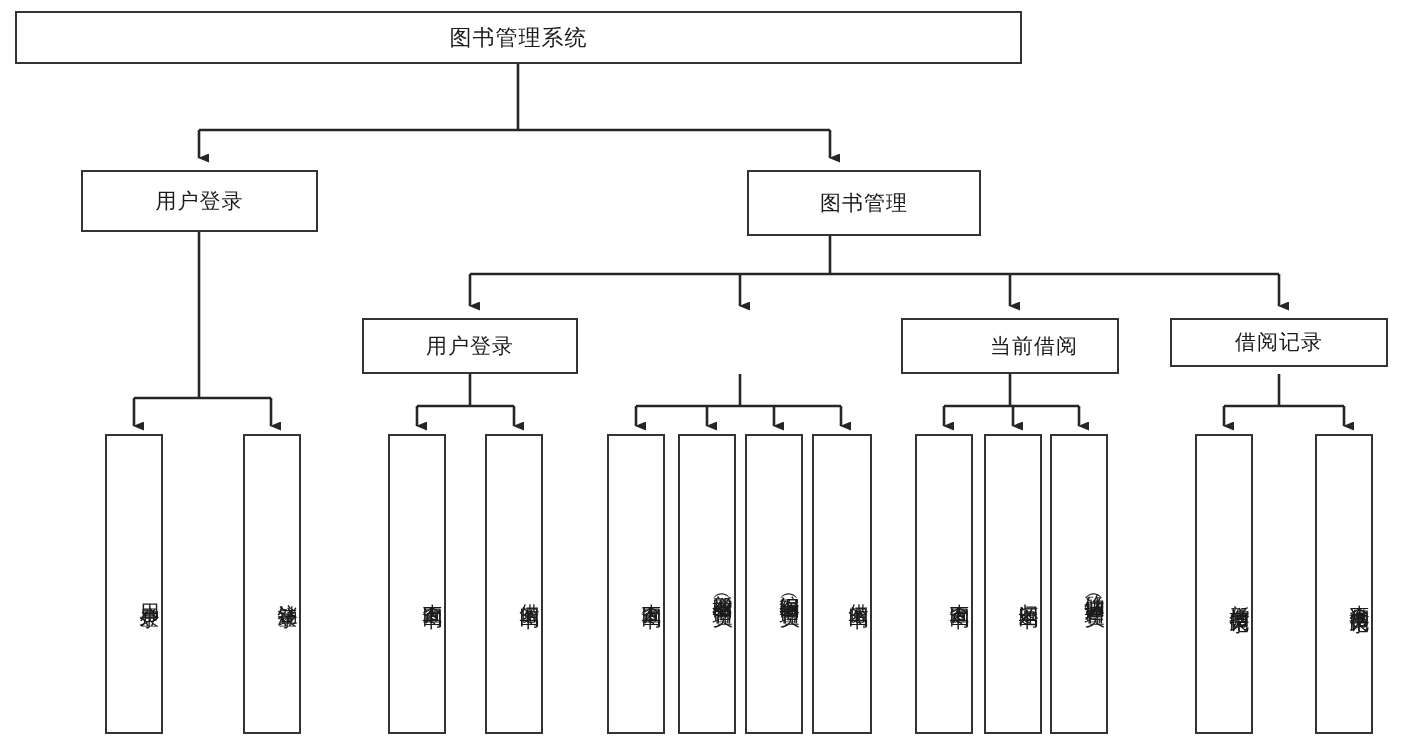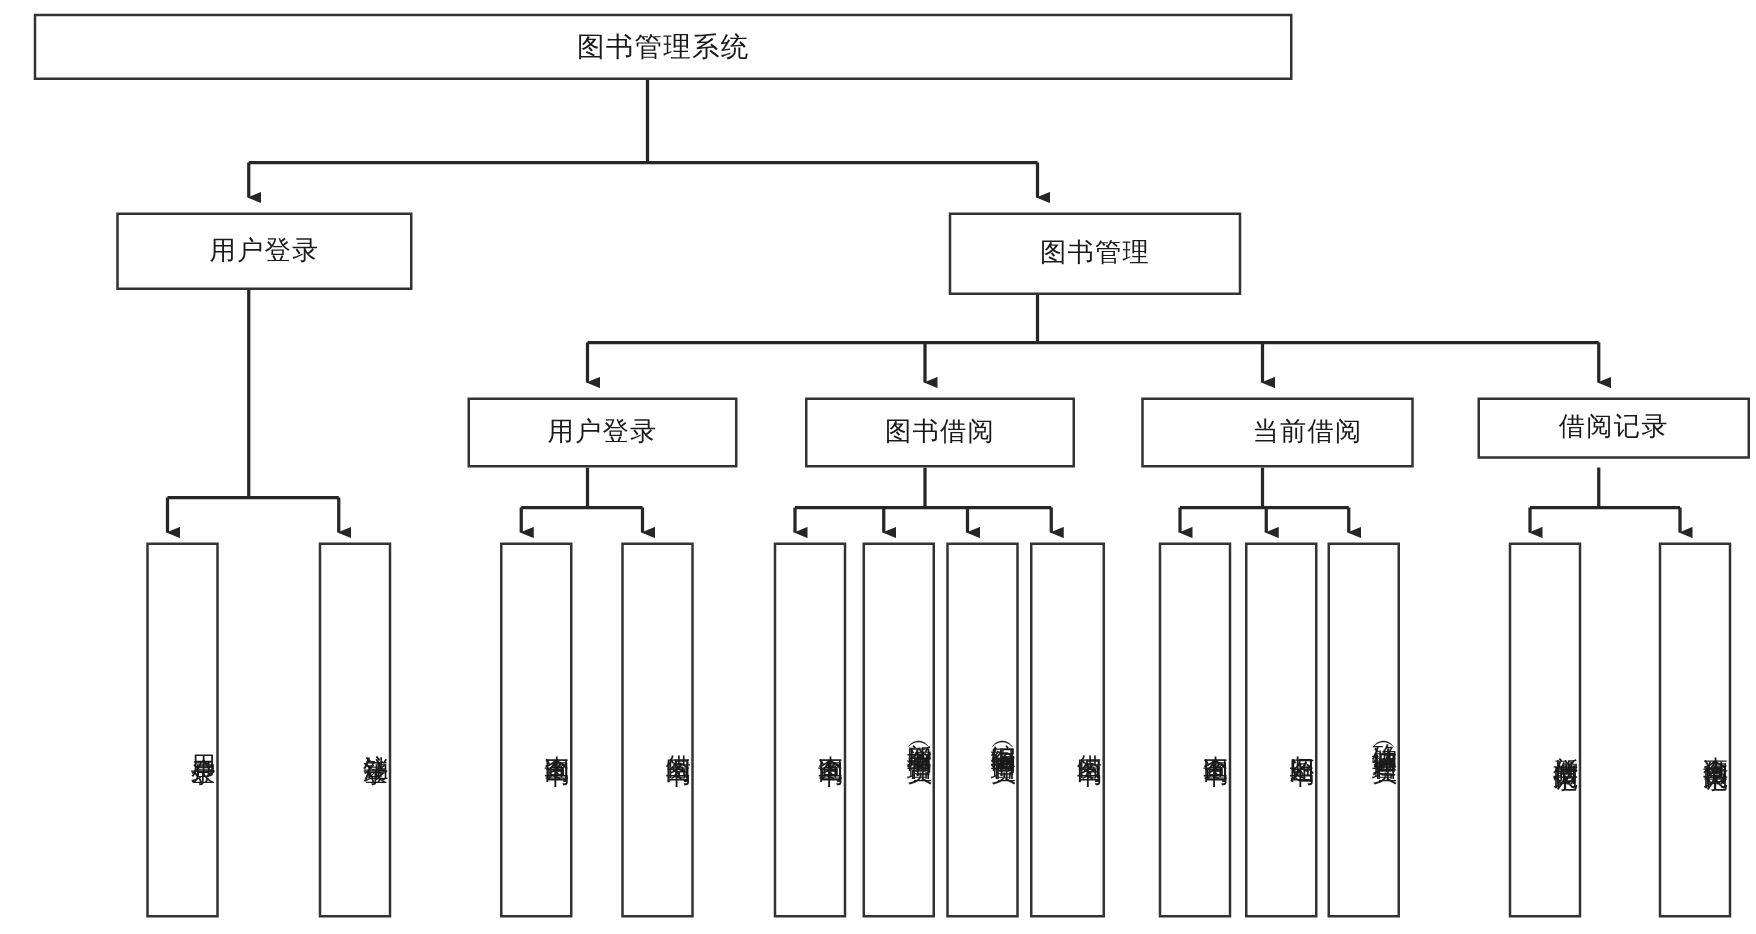--- a/index.html
+++ b/index.html
@@ -31,21 +31,20 @@
     border: 2px solid #333333;
     background: #ffffff;
     display: flex;
     align-items: center;
     justify-content: center;
     color: #1a1a1a;
     font-size: 21px;
     line-height: 1.25;
     letter-spacing: 1px;
     text-align: center;
-    margin-left: 12px;
   }
   .node.root {
     font-size: 22px;
   }
   .node.vert {
     writing-mode: vertical-rl;
     text-orientation: upright;
     align-items: flex-start;
     justify-content: center;
     padding-top: 16px;
@@ -130,23 +129,20 @@
   <div class="node" style="left:81px; top:170px; width:237px; height:62px;">
     <span>用户登录</span>
   </div>
   <div class="node" style="left:747px; top:170px; width:234px; height:66px;">
     <span>图书管理</span>
   </div>
 
   <div class="node" style="left:362px; top:318px; width:216px; height:56px;">
     <span>用户登录</span>
   </div>
-  <div class="node" style="left:632px; top:318px; width:216px; height:56px;">
-    <span>图书借阅</span>
-  </div>
   <div class="node" style="left:901px; top:318px; width:218px; height:56px;padding-left:48px;">
     <span>当前借阅</span>
   </div>
   <div class="node" style="left:1170px; top:318px; width:218px; height:49px;">
     <span>借阅记录</span>
   </div>
 
   <div class="node vert" style="left:105px; top:434px; width:58px; height:300px;">
     <span class="vtext">用户登录</span>
   </div>

